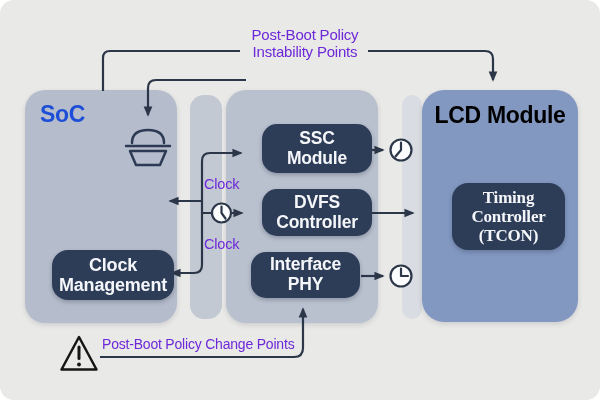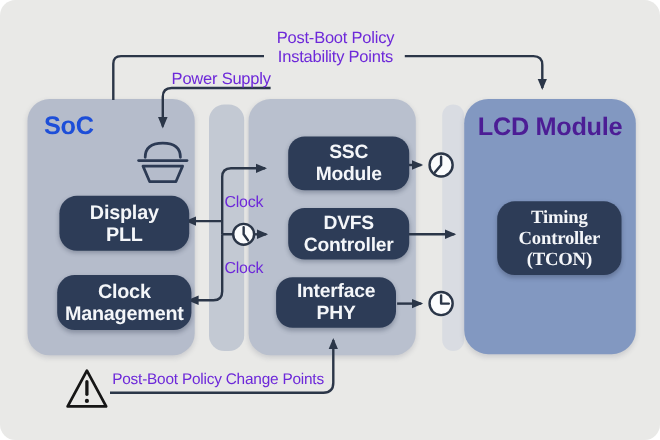--- a/index.html
+++ b/index.html
@@ -6,21 +6,21 @@
   .canvas{position:relative;width:600px;height:400px;background:#e9e9e7;border-radius:14px;overflow:hidden;}
   .container{position:absolute;border-radius:20px;box-shadow:0 2px 5px rgba(70,80,100,.18);}
   .soc{left:25px;top:90px;width:152px;height:233px;background:#b5bccb;}
   .mid{left:226px;top:90px;width:152px;height:233px;background:#b9c0ce;}
   .lcd{left:422px;top:90px;width:156px;height:232px;background:#8298c1;border-radius:22px;}
   .strip{position:absolute;border-radius:14px;box-shadow:none;}
   .strip-l{left:190px;top:95px;width:32px;height:224px;background:#c3c9d3;}
   .strip-r{left:402px;top:95px;width:20px;height:224px;background:#d9dce2;}
   .container-title{font-weight:700;color:#1d4ed8;font-size:23px;letter-spacing:-.3px;}
   .soc .container-title{position:absolute;left:15px;top:11px;}
-  .lcd .container-title{position:absolute;left:0;top:12px;width:100%;text-align:center;color:#4c1d95;}
+  .lcd .container-title{position:absolute;left:0;top:12px;width:100%;text-align:center;color:#000000;}
   .block{position:absolute;background:#2d3c57;border-radius:16px;color:#f4f6f9;display:flex;
          align-items:center;justify-content:center;text-align:center;font-weight:700;
          font-size:17.5px;line-height:1.12;white-space:pre-line;letter-spacing:-.2px;
          box-shadow:0 2px 4px rgba(35,45,70,.3);z-index:3;margin-left:12px;}
   .b-displaypll{left:42px;top:178px;width:118px;height:50px;font-size:18px;}
   .b-clockmgmt{left:40px;top:250px;width:122px;height:50px;font-size:18px;}
   .b-ssc{left:250px;top:124px;width:110px;height:49px;border-radius:15px;}
   .b-dvfs{left:250px;top:189px;width:110px;height:47px;border-radius:15px;}
   .b-phy{left:239px;top:252px;width:109px;height:46px;border-radius:15px;}
   .b-tcon{left:440px;top:183px;width:113px;height:67px;font-size:17px;font-family:Liberation Serif, serif;}
@@ -105,34 +105,31 @@
       <path d="M 130 151 L 136 165 L 160 165 L 166 151 Z"></path>
     </g>
 
     <g>
       <path d="M 79 337 L 96.5 369.5 L 61.5 369.5 Z" fill="none" stroke="#161616" stroke-width="2.5" stroke-linejoin="round"></path>
       <path d="M 79 347 L 79 358.5" stroke="#161616" stroke-width="3" stroke-linecap="round"></path>
       <circle cx="79" cy="364.5" r="1.9" fill="#161616"></circle>
     </g>
   </svg>
 
-  <div class="block b-displaypll">Display
-PLL</div>
   <div class="block b-clockmgmt">Clock
 Management</div>
   <div class="block b-ssc">SSC
 Module</div>
   <div class="block b-dvfs">DVFS
 Controller</div>
   <div class="block b-phy">Interface
 PHY</div>
   <div class="block b-tcon">Timing
 Controller
 (TCON)</div>
 
   <div class="anno a-instability">Post-Boot Policy
 Instability Points</div>
-  <div class="anno a-power">Power Supply</div>
   <div class="anno a-clock-u">Clock</div>
   <div class="anno a-clock-l">Clock</div>
   <div class="anno a-change">Post-Boot Policy Change Points</div>
 
 </div>
 
 </body></html>

